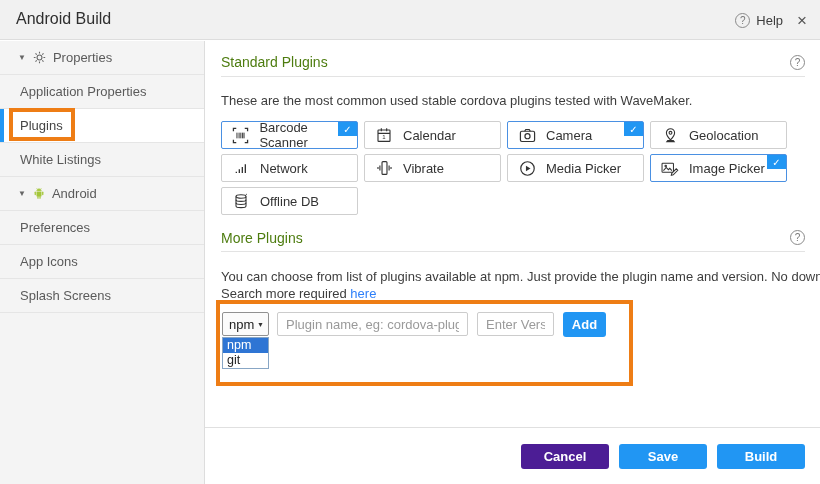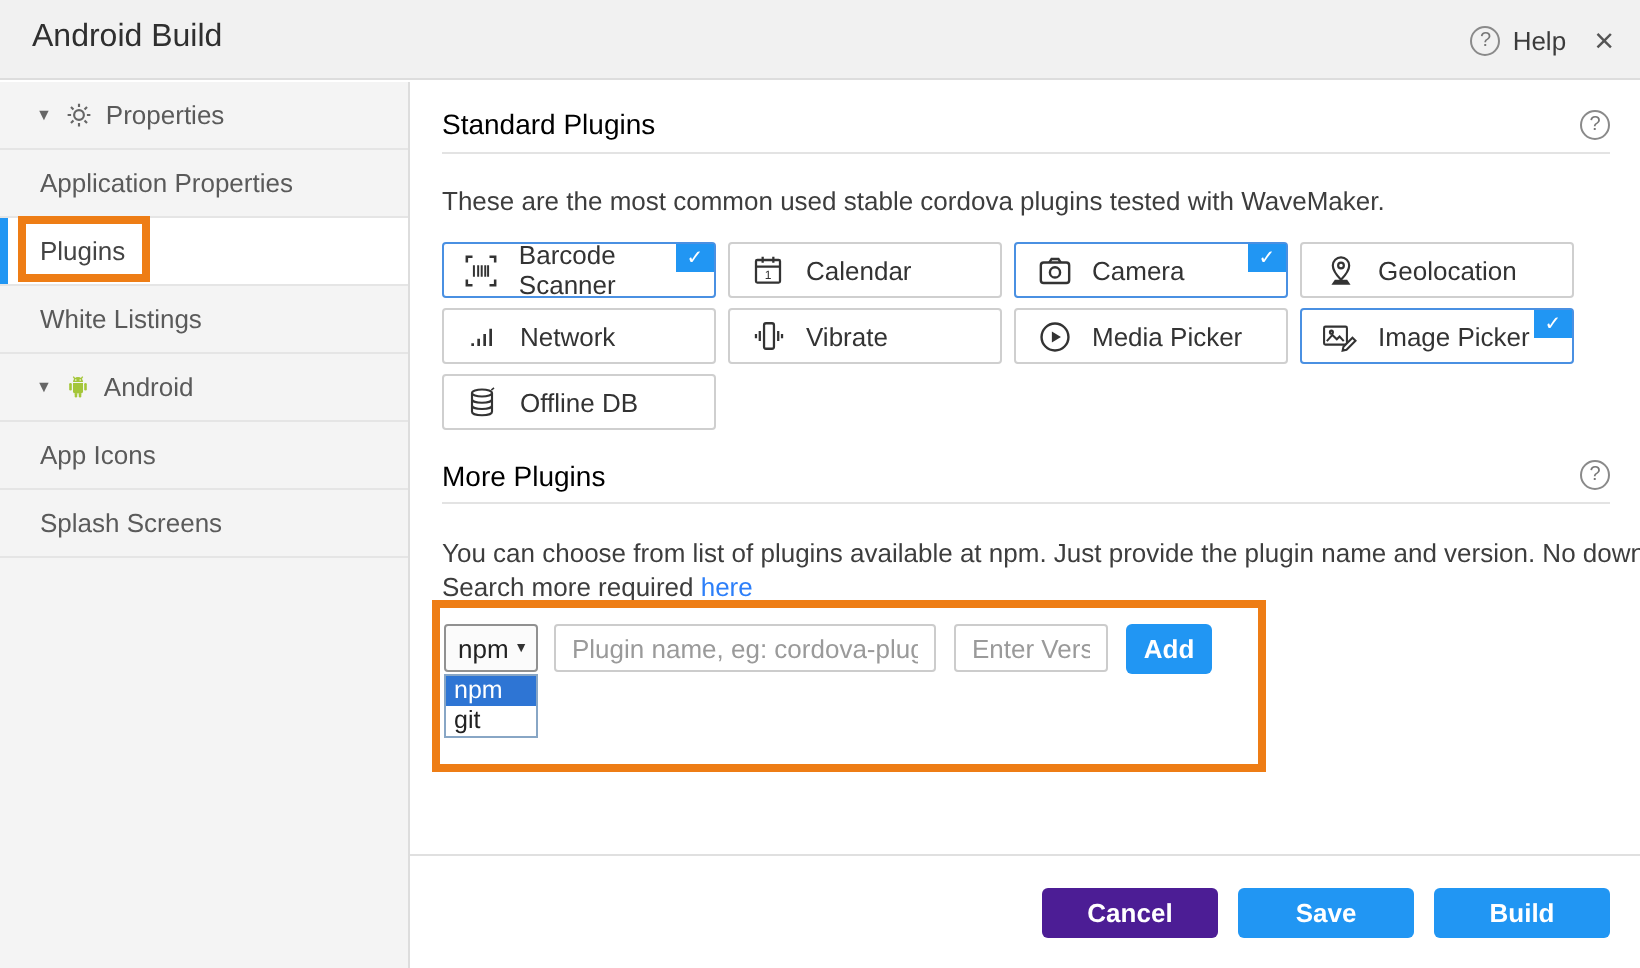--- a/index.html
+++ b/index.html
@@ -26,21 +26,21 @@
   .sel-bar { position:absolute; left:0; top:0; width:4px; height:100%; background:#2196f3; }
   .tri { font-size:8px; color:#666; }
   .side-icon { display:flex; align-items:center; }
 
   
   .annotation { position:absolute; border:4px solid #ee7d15; pointer-events:none; z-index:9; background:transparent; }
   .ann-plugins { left:9px; top:108px; width:66px; height:33px; }
   .ann-npm { left:216px; top:300px; width:417px; height:86px; }
 
   
-  .section-title { position:absolute; font-size:14px; color:#000000; }
+  .section-title { position:absolute; font-size:14px; color:#4d7c0f; }
   .divider { position:absolute; height:1px; background:#e3e3e3; }
   .desc { position:absolute; font-size:13px; color:#3d3d3d; white-space:nowrap; }
   .qpos1 { position:absolute; left:790px; top:55px; }
   .qpos2 { position:absolute; left:790px; top:230px; }
   .link { color:#2d7ff9; cursor:pointer; }
 
   
   .tiles { position:absolute; left:221px; top:121px; display:grid; grid-template-columns:repeat(4,137px);
            column-gap:6px; row-gap:5px; }
   .tile { position:relative; height:28px; border:1px solid #cfcfcf; border-radius:2px; background:#fff;
@@ -121,20 +121,23 @@
           <rect x="8.7" y="19" width="2.5" height="4.5" rx="1.2"></rect>
           <rect x="12.8" y="19" width="2.5" height="4.5" rx="1.2"></rect>
           <path d="M7.3 2.6l1.7 2.4M16.7 2.6L15 5" stroke="#a4c639" stroke-width="1.3" fill="none"></path>
           <circle cx="9.8" cy="6" r=".8" fill="#f4f4f4"></circle>
           <circle cx="14.2" cy="6" r=".8" fill="#f4f4f4"></circle>
         </svg>
       </span>
       <span>Android</span>
     </div>
     <div class="side-item">
+      <span>Preferences</span>
+    </div>
+    <div class="side-item">
       <span>App Icons</span>
     </div>
     <div class="side-item">
       <span>Splash Screens</span>
     </div>
   </div>
 
   <div class="section-title" style="left:221px; top:54px;">Standard Plugins</div>
   <div class="qcircle qpos1">?</div>
   <div class="divider" style="left:221px; top:76px; width:584px;"></div>

